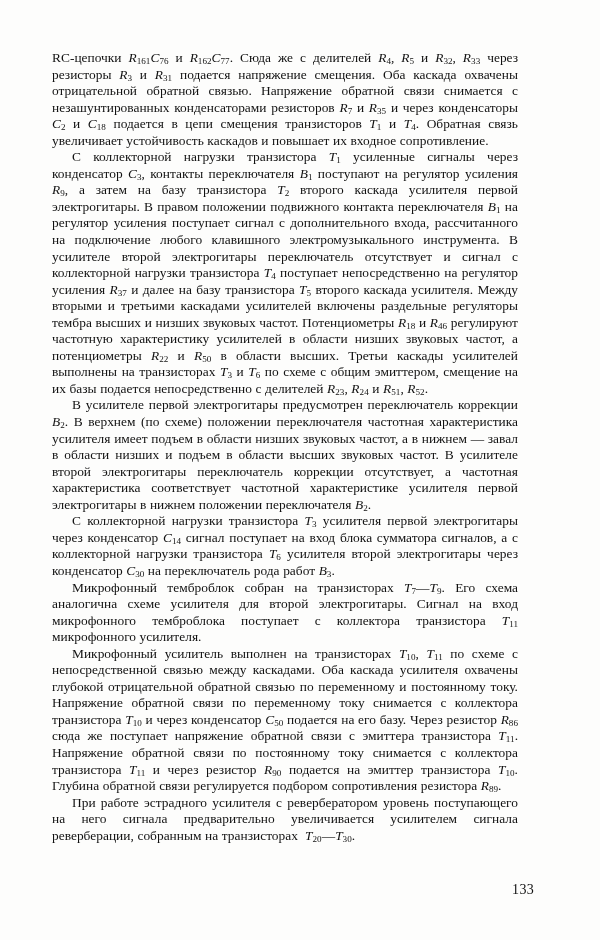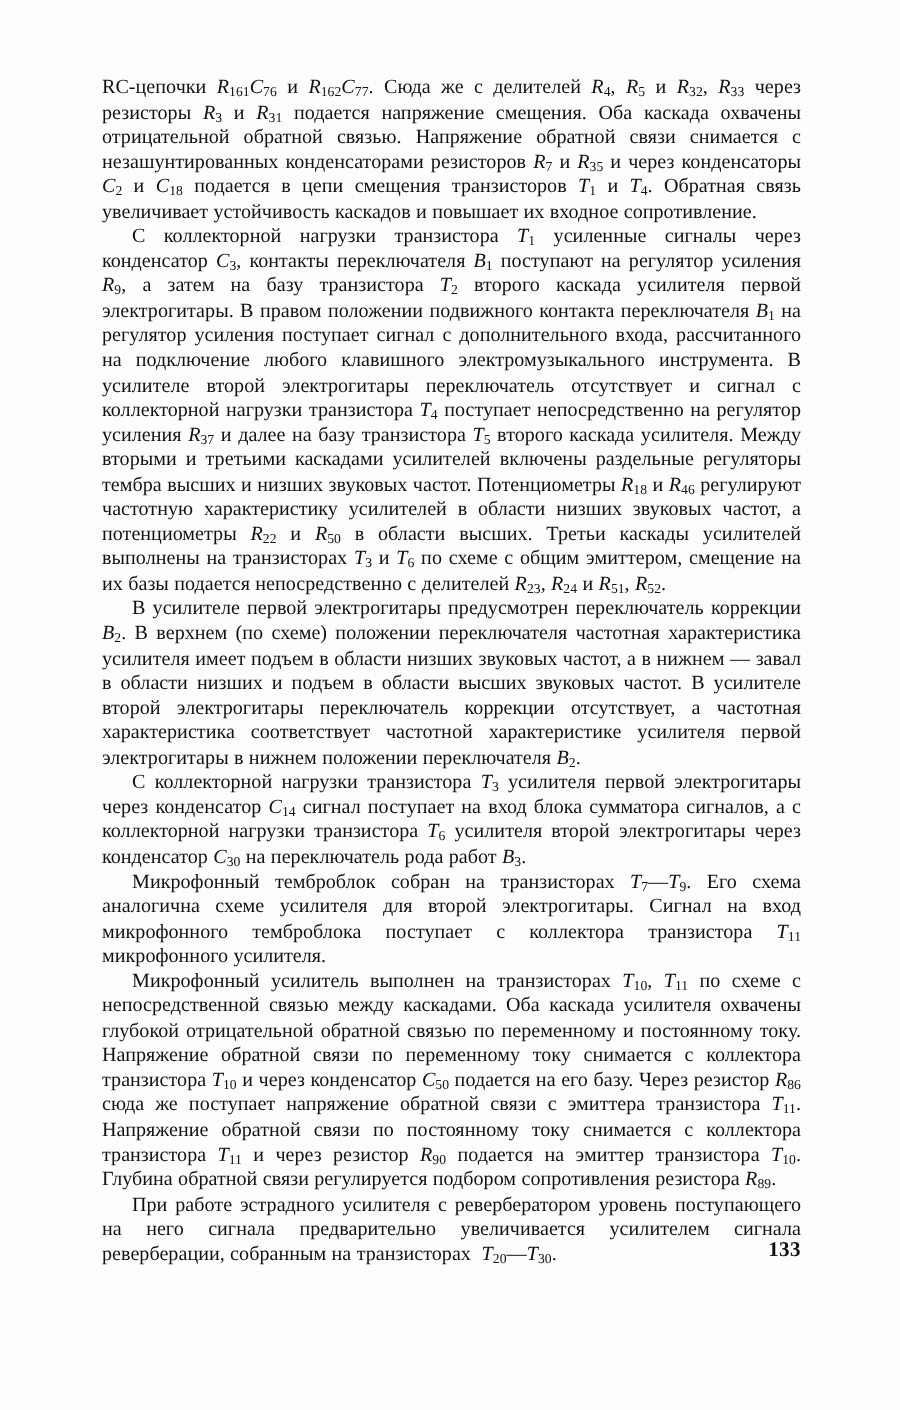--- a/index.html
+++ b/index.html
@@ -14,21 +14,21 @@
     width: 600px;
     height: 940px;
     background: #fdfdfc;
     overflow: hidden;
     font-family: "Liberation Serif", "DejaVu Serif", serif;
     color: #111111;
   }
 
   .text-block {
     position: absolute;
-    left: 68px;
+    left: 52px;
     top: 50px;
     width: 466px;
   }
 
   p.para {
     margin: 0;
     padding: 0;
     text-align: justify;
     text-indent: 20px;
     font-size: 13.4px;
@@ -52,23 +52,23 @@
   sub {
     font-size: 0.68em;
     line-height: 0;
     vertical-align: -0.22em;
     font-style: normal;
   }
 
   .page-number {
     position: absolute;
     right: 66px;
-    top: 826px;
+    top: 882px;
     font-size: 14px;
-    font-weight: bold;
+    font-weight: normal;
     font-family: "Liberation Serif", "DejaVu Serif", serif;
     letter-spacing: 0.3px;
     text-align: center;
   }
 </style>
 </head>
 <body>
 
 <div class="page">
 

